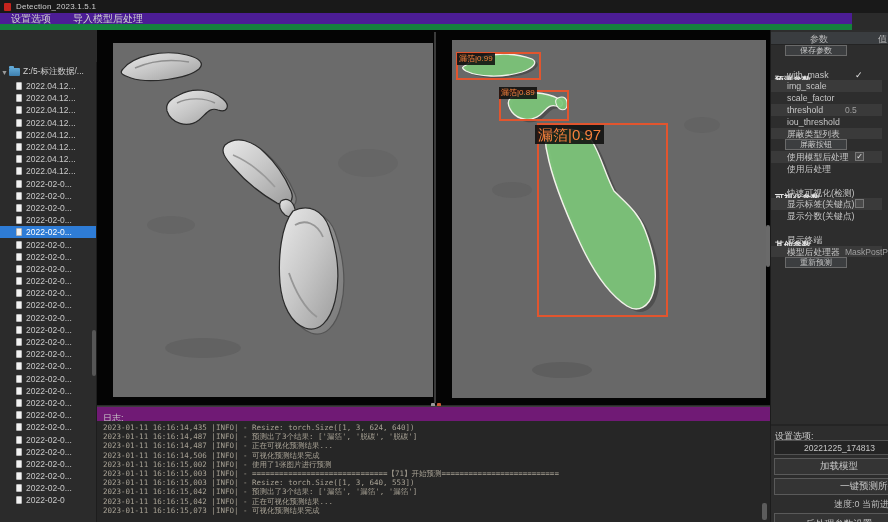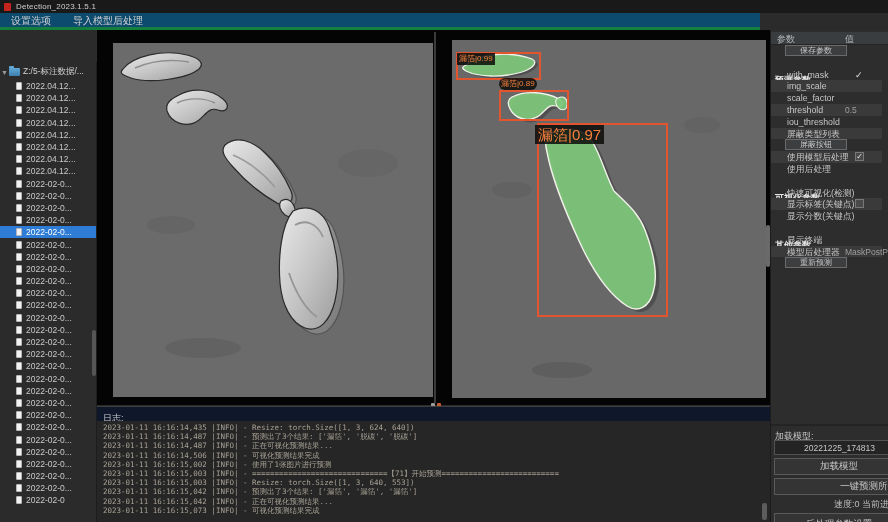--- a/index.html
+++ b/index.html
@@ -5,22 +5,22 @@
   * { margin:0; padding:0; box-sizing:border-box; }
   html,body { width:888px; height:522px; overflow:hidden; background:#2b2b2b;
     font-family:"Liberation Sans", sans-serif; }
   #app { position:relative; width:888px; height:522px; background:#2b2b2b; overflow:hidden;padding-left:17px; }
 
   
   .titlebar { position:absolute; left:0; top:0; width:888px; height:13px; background:#191919;
     display:flex; align-items:center; }
   .appicon { width:7px; height:8px; background:#c4241d; border-radius:1px; margin:0 5px 0 4px; }
   .apptitle { font-size:8px; color:#cfcfcf; letter-spacing:.2px; }
-  .menubar { position:absolute; left:0; top:13px; width:760px; height:17px; background:#0c4a6e;
-    display:flex; align-items:center; border-bottom:3px solid #15803d; }
+  .menubar { position:absolute; left:0; top:13px; width:852px; height:17px; background:#4c1d95;
+    display:flex; align-items:center; border-bottom:6px solid #15803d; }
   .menuitem { font-size:10px; color:#cfcfcf; padding:0 11px; height:17px; line-height:17px; }
 
   
   .sidebar { position:absolute; left:0; top:30px; width:97px; height:492px; background:#2b2b2b;
     border-right:1px solid #1d1d1d; overflow:hidden;margin-top:32px; }
   .treeroot { display:flex; align-items:center; height:14px; margin-top:3px; }
   .chev { font-size:7px; color:#9a9a9a; width:9px; text-align:center; }
   .foldericon { width:11px; height:8px; background:linear-gradient(#61a8d6,#3e7fae); border-radius:1px;
     position:relative; margin-right:3px; flex:0 0 auto; }
   .foldericon:before { content:""; position:absolute; left:0; top:-2px; width:5px; height:2px;
@@ -46,36 +46,36 @@
   .imgL svg,.imgR svg { position:absolute; left:0; top:0; }
   .dbox { position:absolute; border:2px solid #e2552e; }
   .dlabel { position:absolute; background:rgba(12,12,10,.85); color:#f5803c; white-space:nowrap;
     font-size:8px; line-height:12px; padding:0 2px; }
   .dlabel.big { font-size:15px; line-height:19px; padding:0 3px; }
 
   
   .splitgrip { position:absolute; top:403px; height:12px; width:4px; border-radius:1px; }
   .grip1 { left:431px; background:#9a9a9a; }
   .grip2 { left:437px; background:#c85a32; }
-  .loghead { position:absolute; left:97px; top:406px; width:673px; height:15px; background:#0f172a;
+  .loghead { position:absolute; left:97px; top:406px; width:673px; height:15px; background:#701a75;
     border-top:1px solid #3c3c3c; }
   .logtitle { font-size:9px; color:#cbcbcb; margin:2px 0 0 6px; display:inline-block; }
   .logbody { position:absolute; left:97px; top:421px; width:673px; height:101px; background:#262626;
     overflow:hidden; padding:2px 0 0 6px; }
   .logline { font-family:"DejaVu Sans Mono", monospace; font-size:7.5px; line-height:9.2px;
     color:#a8a295; white-space:pre; }
   .log-scroll { position:absolute; left:762px; top:503px; width:5px; height:17px; background:#5c5c5c; border-radius:2px; }
   .rp-scroll { position:absolute; left:766px; top:225px; width:4px; height:42px; background:#6a6a6a; border-radius:2px; }
 
   
   .rpanel { position:absolute; left:770px; top:30px; width:118px; height:492px; background:#2d2d2d;
     border-left:1px solid #1c1c1c; overflow:hidden; }
   .phead { position:absolute; left:0; top:2px; width:118px; height:13px; background:#3a3d40;
     border-bottom:1px solid #242424; }
-  .phead span { font-size:9px; color:#bdbdbd; position:absolute; top:1px; }
+  .phead span { font-size:9px; color:#bdbdbd; position:absolute; top:1px;margin-left:33px; }
   .phead .c1 { left:6px; } .phead .c2 { left:74px; }
   .prows { position:absolute; left:0; top:15px; width:118px; }
   .prow { position:relative; height:11.8px; width:111px; }
   .prow.alt { background:#3a3a3a; }
   .psec { position:absolute; left:4px; top:1px; font-size:9px; font-weight:bold; color:#e6e6e6; white-space:nowrap;margin-top:16px; }
   .plab { position:absolute; left:16px; top:1px; font-size:8.8px; color:#c6c6c6; white-space:nowrap; }
   .pval { position:absolute; left:74px; top:1px; font-size:8.5px; color:#9f9f9f; white-space:nowrap; }
   .pval.check { left:84px; color:#e2e2e2; font-size:9px; }
   .pcheckbox { position:absolute; left:84px; top:1px; width:9px; height:9px; background:#4a4a4a;
     border:1px solid #787878; font-size:8px; line-height:8px; color:#e8e8e8; text-align:center; }
@@ -305,21 +305,21 @@
         <path d="M63,60 C77,53 97,55 110,62 C116,66 114,71 107,69 C100,67 98,72 91,78 C82,85 69,83 63,75 C58,68 58,63 63,60 Z" fill="#4f4f4f"></path>
         <path d="M60,57 C74,50 94,52 107,59 C113,63 111,68 104,66 C97,64 95,69 88,75 C79,82 66,80 60,72 C55,65 55,60 60,57 Z" fill="#7ec87b" stroke="#f2f2ea" stroke-width="1.3" fill-opacity="0.92"></path>
         <path d="M106,58 C112,55 116,59 115,66 C114,71 108,71 105,66 C103,62 103,59 106,58 Z" fill="#7ec87b" stroke="#f2f2ea" stroke-width="1.1" fill-opacity="0.92"></path>
         <path d="M105,95 C120,89 138,93 144,104 C154,121 157,137 166,154 C178,166 190,175 197,193 C205,214 211,237 205,256 C201,270 190,276 179,269 C162,258 145,234 132,206 C118,176 104,142 99,115 C96,104 98,98 105,95 Z" fill="#4f4f4f"></path>
         <path d="M101,92 C116,86 134,90 140,101 C150,118 153,134 162,151 C174,163 186,172 193,190 C201,211 207,234 201,253 C197,267 186,273 175,266 C158,255 141,231 128,203 C114,173 100,139 95,112 C92,101 94,95 101,92 Z" fill="#7ec87b" stroke="#f2f2ea" stroke-width="1.4" fill-opacity="0.92"></path>
       </svg>
       <div class="dbox" style="left:4px; top:12px; width:85px; height:28px;"></div>
       <div class="dbox" style="left:47px; top:50px; width:70px; height:31px;"></div>
       <div class="dbox" style="left:85px; top:83px; width:131px; height:194px;"></div>
       <div class="dlabel" style="left:5px; top:13px;">漏箔|0.99</div>
-      <div class="dlabel" style="left:47px; top:38px;border-radius:6px;">漏箔|0.89</div>
+      <div class="dlabel" style="left:47px; top:47px;">漏箔|0.89</div>
       <div class="dlabel big" style="left:83px; top:85px;">漏箔|0.97</div>
     </div>
   </div>
 
   <div class="splitgrip grip1"></div>
   <div class="splitgrip grip2"></div>
 
   <div class="loghead">
     <span class="logtitle">日志:</span>
   </div>
@@ -404,21 +404,21 @@
         <div class="prow alt">
           <span class="plab">模型后处理器</span>
           <span class="pval">MaskPostPro</span>
         </div>
         <div class="prow">
           <button class="pbtn">重新预测</button>
         </div>
       </div>
 
     <div class="groove"></div>
-    <div class="mname-label">加载模型:</div>
+    <div class="mname-label">设置选项:</div>
     <input class="mname-field" value="20221225_174813" style="">
     <button class="bigbtn loadbtn">加载模型</button>
     <button class="bigbtn predictallbtn">一键预测所有</button>
     <div class="speedrow">速度:0 当前进度</div>
     <button class="bigbtn ppbtn">后处理参数设置</button>
   </div>
 
 </div>
 
 </body></html>

